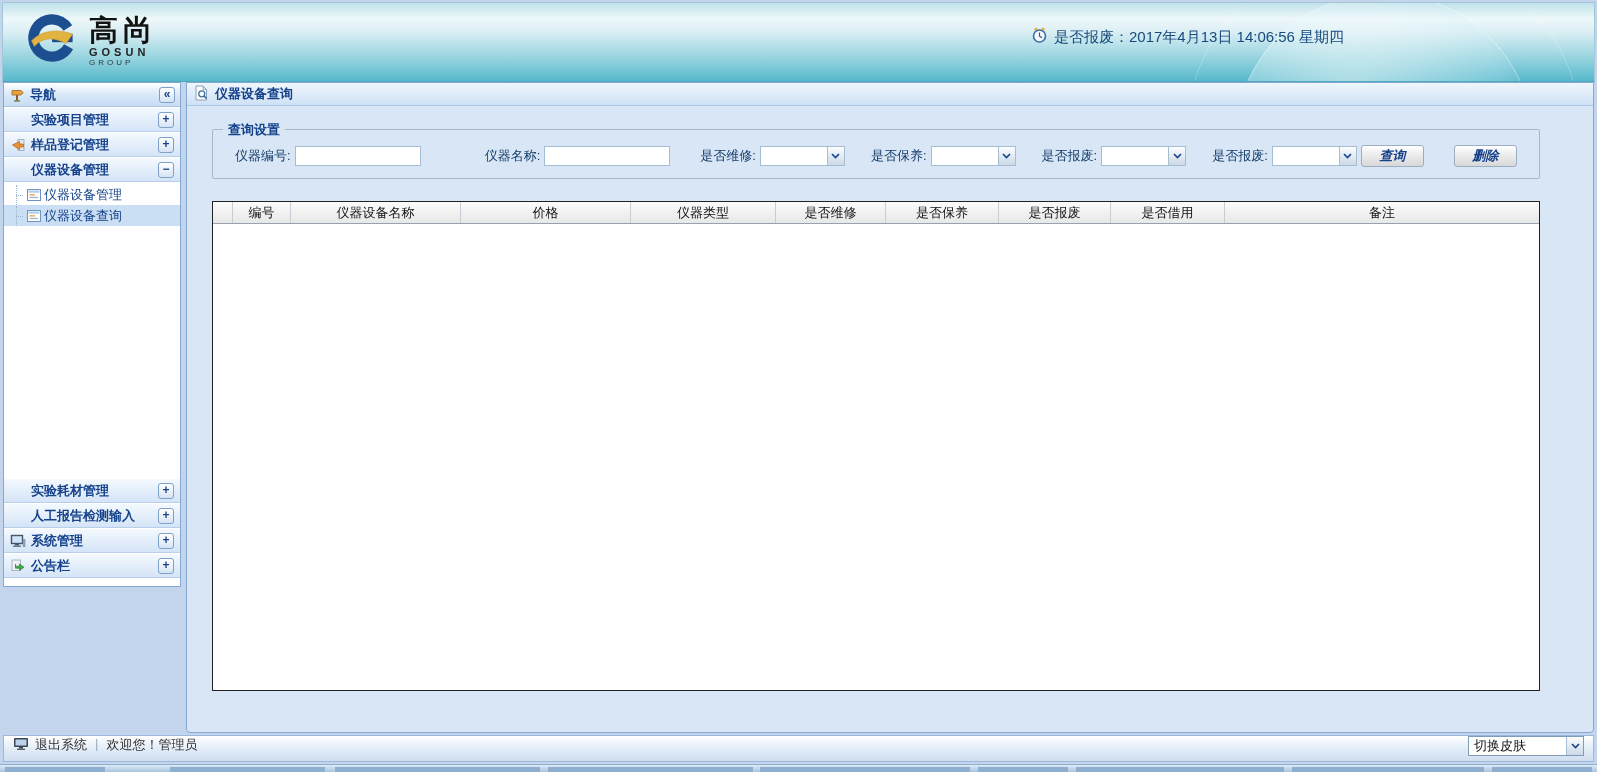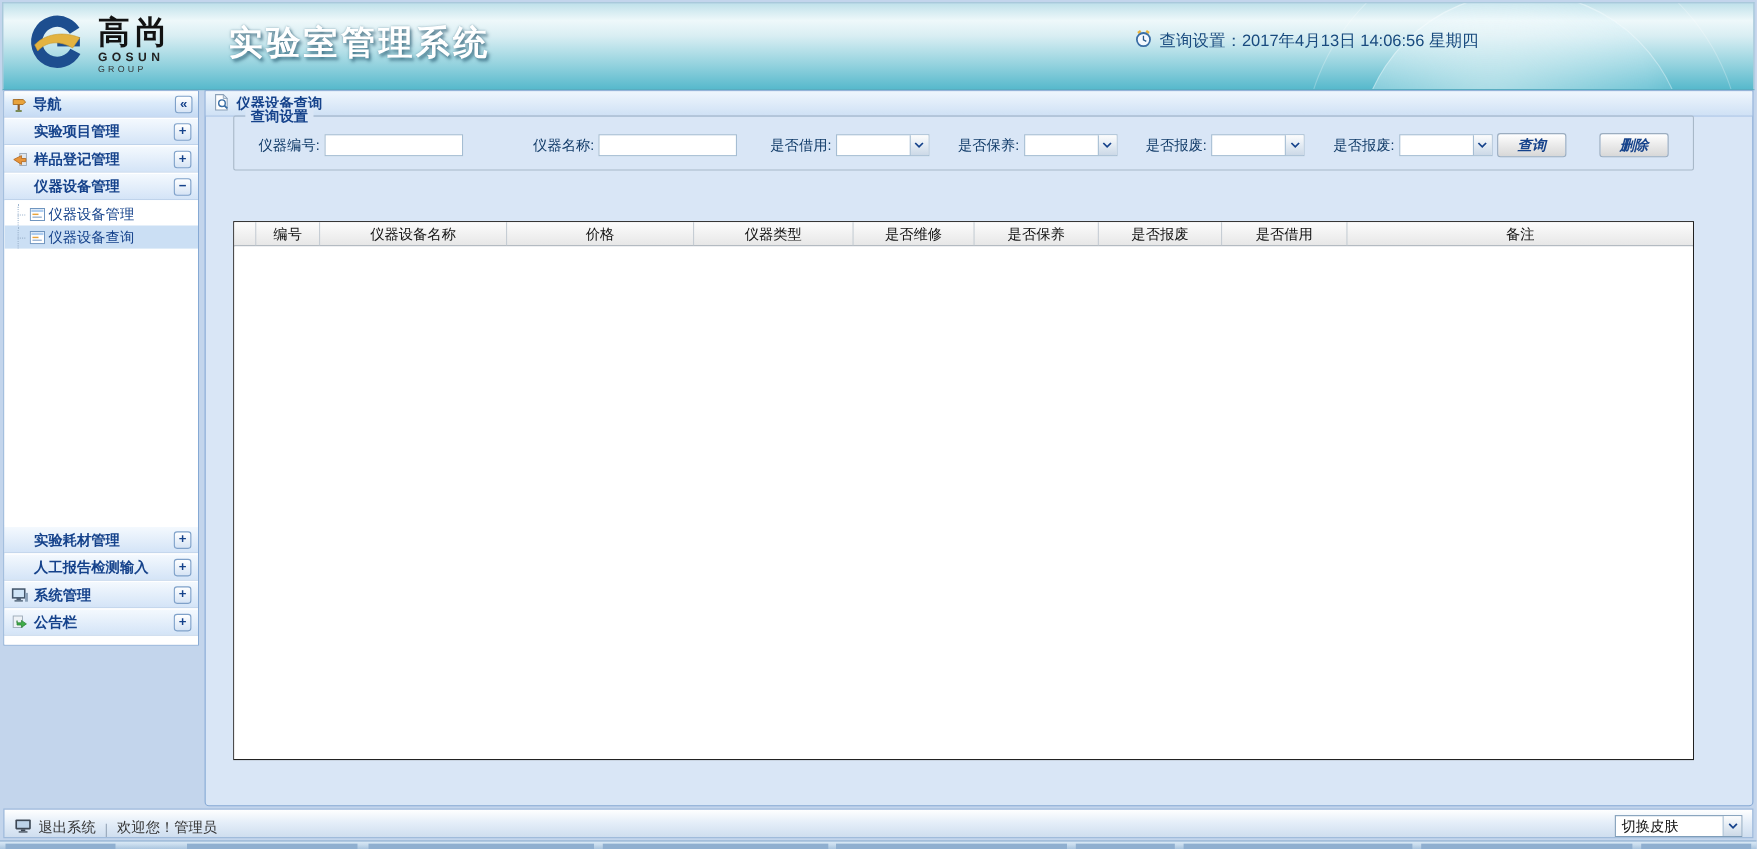--- a/index.html
+++ b/index.html
@@ -47,21 +47,21 @@
   .tree-elbow { width:12px; height:20px; position:relative; }
   .tree-elbow::before { content:''; position:absolute; left:4px; top:0; bottom:0; border-left:1px dotted #9fb6cf; }
   .tree-elbow::after { content:''; position:absolute; left:4px; top:10px; width:7px; border-top:1px dotted #9fb6cf; }
   .acc-tail { flex:0 0 8px; background:#ffffff; }
 
   
   .main { position:absolute; left:186px; top:82px; width:1408px; height:651px; background:#d9e6f6;
     border:1px solid #86a9d4; border-radius:0 0 4px 4px; }
   .panel-title { height:23px; background:linear-gradient(#eff6fd,#cfe1f5); border-bottom:1px solid #abc6e6;
     display:flex; align-items:center; gap:6px; padding:0 7px; color:#15428b; font-weight:bold; font-size:13px; }
-  .fieldset { position:absolute; left:25px; top:22px; width:1328px; height:50px;
+  .fieldset { position:absolute; left:25px; top:46px; width:1328px; height:50px;
     border:1px solid #a8b8c8; border-radius:2px; }
   .legend { position:absolute; left:10px; top:-8px; background:#d9e6f6; padding:0 5px;
     color:#15428b; font-weight:bold; font-size:13px; line-height:15px; }
   .query-row { display:flex; align-items:center; height:100%; padding:4px 12px 0 22px; }
   .q-label { color:#123c69; font-size:13px; white-space:nowrap; margin-right:4px; }
   .tinput { width:126px; height:20px; border:1px solid #a5bdd3; background:#fff; font-size:13px; padding:0 3px;
     font-family:"Liberation Sans", sans-serif; }
   .combo { display:flex; width:85px; height:20px; border:1px solid #a5bdd3; background:#fff; cursor:pointer; }
   .combo-val { flex:1; font-size:13px; line-height:18px; padding-left:3px; color:#222; }
   .combo-trig { width:17px; flex:0 0 17px; background:linear-gradient(#fdfdfd,#e3ebf3 50%,#ccd9e7);
@@ -77,21 +77,21 @@
   .ghead { display:flex; height:22px; background:linear-gradient(#fcfcfc,#e7e7e7);
     border-bottom:1px solid #98a2ac; }
   .gcell { border-right:1px solid #c6cdd4; font-size:13px; color:#111; text-align:center;
     line-height:21px; overflow:hidden; white-space:nowrap; cursor:pointer; }
   .gcell:last-child { border-right:none; flex:1; }
   .gbody { position:absolute; left:0; right:0; top:22px; bottom:0; background:#fff; }
 
   
   .footer { position:absolute; left:3px; top:735px; width:1591px; height:27px;
     background:linear-gradient(#ffffff,#e3edf8 50%,#cfdeef); border:1px solid #9db8da; border-radius:0;
-    display:flex; align-items:flex-end; padding:0 9px; gap:8px; font-size:13px; color:#333; }
+    display:flex; align-items:flex-start; padding:0 9px; gap:8px; font-size:13px; color:#333; }
   .footer-sep { color:#9aaabc; }
   .logout { display:flex; align-items:center; gap:6px; cursor:pointer; }
   .skin-select { margin-left:auto; width:116px; height:20px; border:1px solid #7f9db9; background:#fff;
     display:flex; cursor:pointer; }
   .skin-txt { flex:1; font-size:13px; line-height:18px; padding-left:5px; color:#111; }
 
   
   .taskbar { position:absolute; left:0; bottom:0; width:1597px; height:8px;
     background:linear-gradient(#dcebf7,#a9c4de); border-top:1px solid #8fb0cf; }
   .tseg { position:absolute; top:2px; height:6px; background:#8fafd0; }
@@ -111,31 +111,30 @@
           <rect x="29" y="25.5" width="22" height="9" fill="#1d4e8f"></rect>
           <path d="M7 33 C 16 23, 34 19, 51 26 L 44 36 C 30 28, 18 30, 10 39 Z" fill="#e3b341" stroke="#c79a2e" stroke-width="0.6"></path>
         </svg>
       </span>
       <div class="brand-text">
         <div class="brand-cn">高尚</div>
         <div class="brand-en1">GOSUN</div>
         <div class="brand-en2">GROUP</div>
       </div>
     </div>
-    <div class="sys-title">实验室管理系统</div>
     <div class="header-date">
       <span>
         <svg width="17" height="17" viewBox="0 0 17 17">
           <path d="M3.5 3 L6 1.2" stroke="#e8b23a" stroke-width="2.2" fill="none"></path>
           <path d="M13.5 3 L11 1.2" stroke="#e8b23a" stroke-width="2.2" fill="none"></path>
           <circle cx="8.5" cy="9" r="6" fill="#f4f9ff" stroke="#3a6ea5" stroke-width="1.6"></circle>
           <path d="M8.5 5.5 v3.7 l2.6 1.4" stroke="#2a5a8a" stroke-width="1.2" fill="none"></path>
         </svg>
       </span>
-      <span>查询设置：2017年4月13日 14:06:56 星期四</span>
+      <span>是否报废：2017年4月13日 14:06:56 星期四</span>
     </div>
   </div>
 
   <div class="sidebar">
     <div class="nav-header">
       <span class="acc-icon">
         <svg width="16" height="16" viewBox="0 0 16 16">
           <rect x="7" y="3" width="2" height="11" fill="#8a5a2b"></rect>
           <path d="M3 3.5 h9 l2.3 2.2 -2.3 2.3 H3 Z" fill="#e8a33d" stroke="#a06820" stroke-width="0.8"></path>
           <rect x="5" y="13" width="6" height="1.8" rx="0.9" fill="#7a8a55"></rect>
@@ -244,21 +243,21 @@
     </div>
 
     <div class="fieldset">
       <span class="legend">查询设置</span>
       <div class="query-row">
         <span class="q-label">仪器编号:</span>
         <input class="tinput" type="text" value="" style="">
         <span class="q-label gap64">仪器名称:</span>
         <input class="tinput" type="text" value="" style="">
 
-        <span class="q-label gap30">是否借用:</span>
+        <span class="q-label gap30">是否维修:</span>
         <div class="combo">
           <span class="combo-val"></span>
           <span class="combo-trig">
             <svg width="9" height="6" viewBox="0 0 9 6">
                 <path d="M1 1 L4.5 4.5 L8 1" fill="none" stroke="#15428b" stroke-width="1.6"></path>
               </svg>
           </span>
         </div>
 
         <span class="q-label gap26">是否保养:</span>

